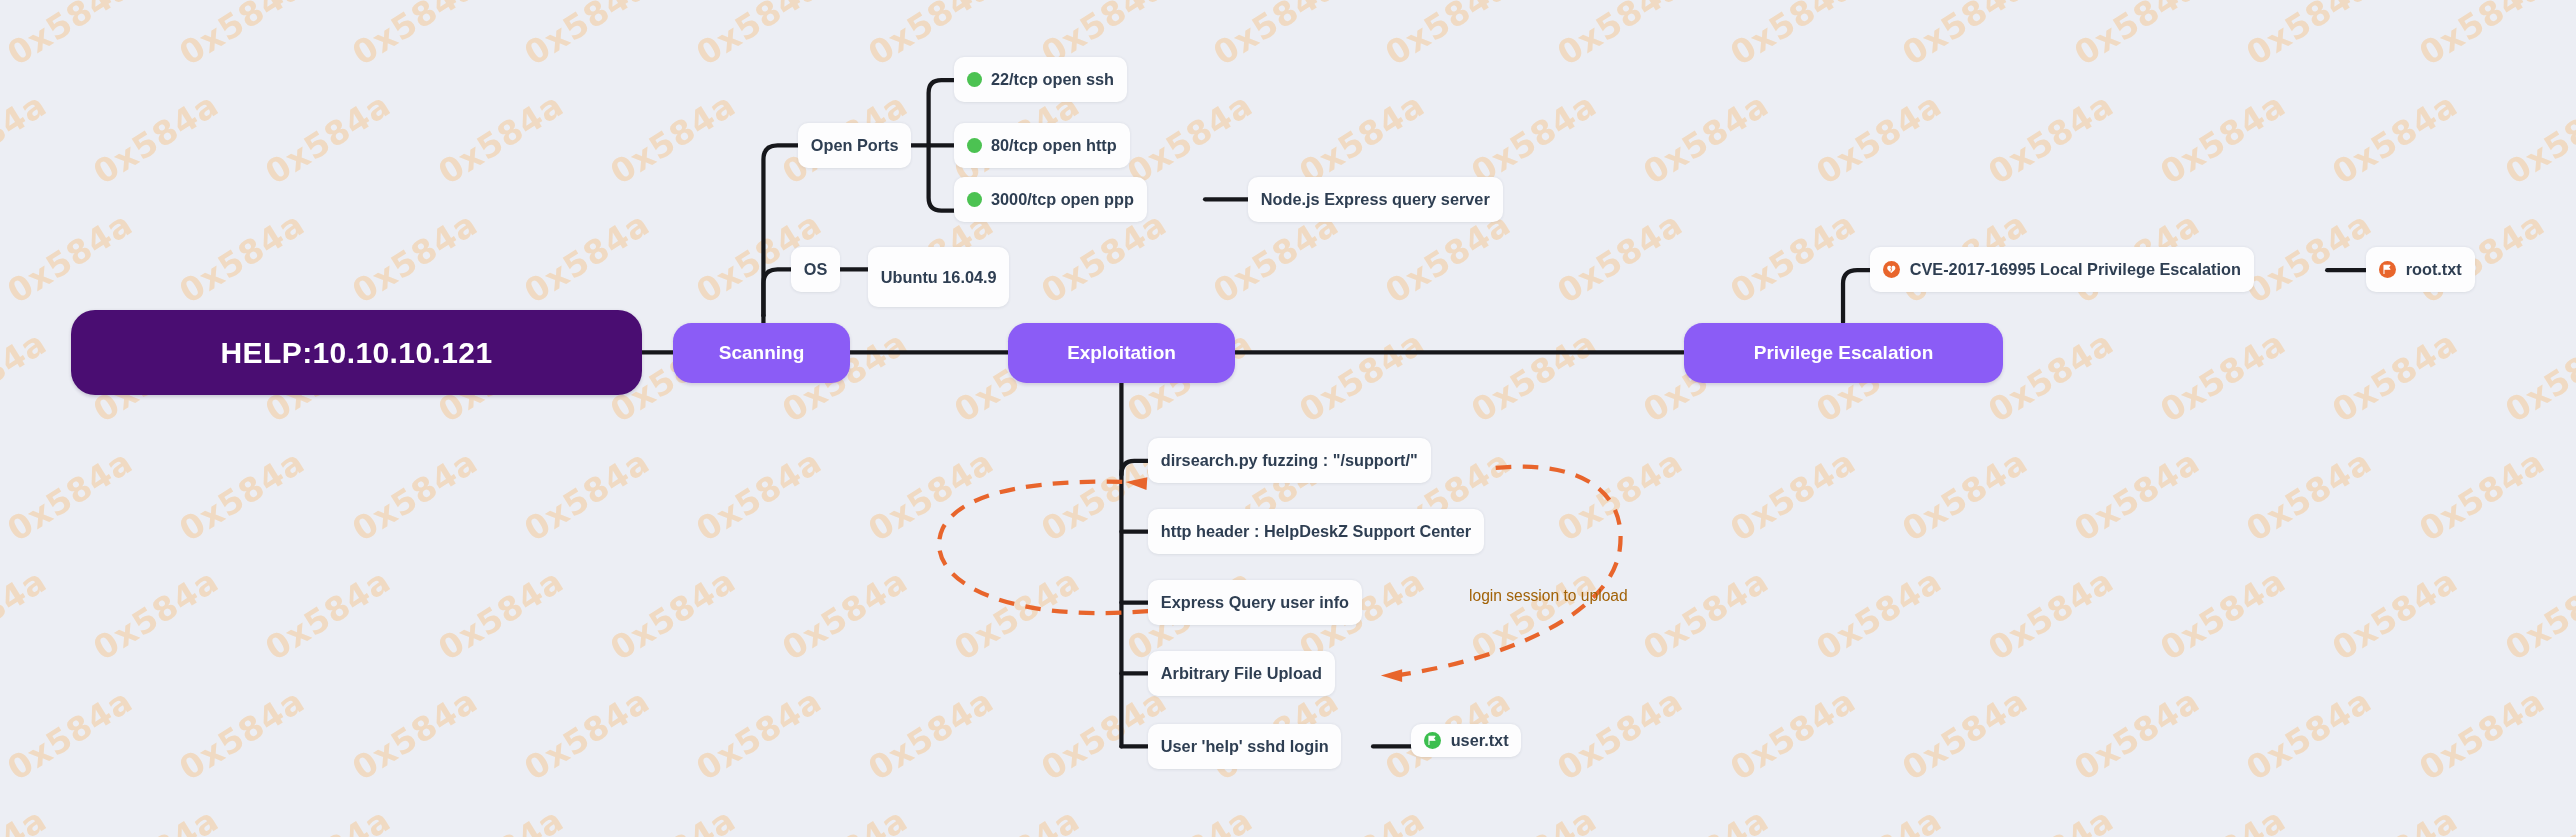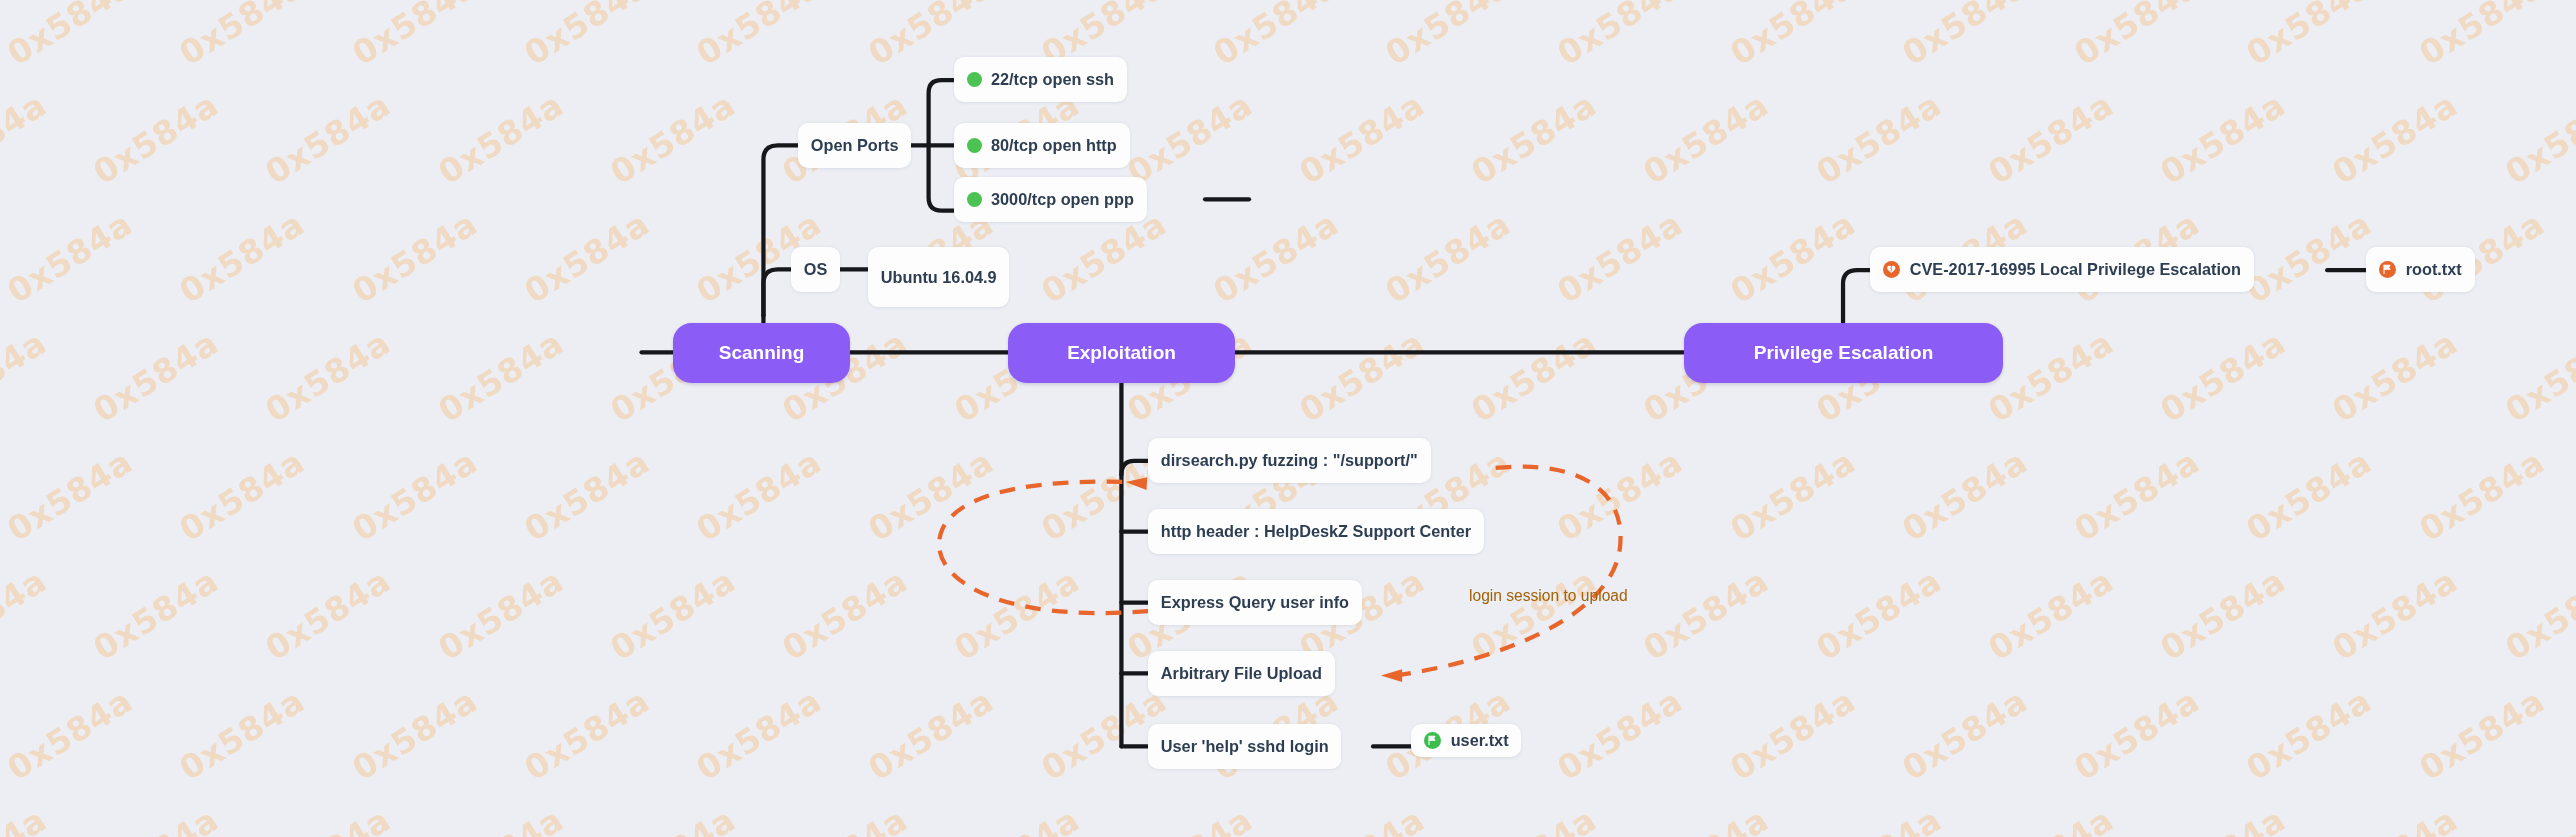--- a/index.html
+++ b/index.html
@@ -265,20 +265,23 @@
   <g fill="none" stroke="#E8652C" stroke-width="6" stroke-dasharray="22 16" stroke-linecap="butt">
     <path d="M1620 862 C 1400 880, 1300 810, 1330 745 C 1360 688, 1480 676, 1600 680"></path>
     <path d="M2110 660 C 2240 648, 2295 700, 2285 775 C 2272 868, 2120 930, 1975 952"></path>
   </g>
   <polygon points="1618,672 1588,681 1618,690" fill="#E8652C" transform="rotate(4 1603 681)" stroke="none"></polygon>
   <polygon points="1978,944 1948,953 1978,962" fill="#E8652C" stroke="none"></polygon>
 </svg>
 
 <div id="nodes">
 
+  <div class="node root" style="left:71px; top:310px; width:571px; height:85px;">
+    <span>HELP:10.10.10.121</span>
+  </div>
 
   <div class="node branch" style="left:673px; top:323px; width:177px; height:60px;">
     <span>Scanning</span>
   </div>
 
   <div class="node branch" style="left:1008px; top:323px; width:227px; height:60px;">
     <span>Exploitation</span>
   </div>
 
   <div class="node branch" style="left:1684px; top:323px; width:319px; height:60px;">
@@ -297,20 +300,23 @@
   <div class="node card" style="left:954px; top:123px; height:45px;">
     <span class="dot"></span>
     <span>80/tcp   open  http</span>
   </div>
 
   <div class="node card" style="left:954px; top:177px; height:45px;">
     <span class="dot"></span>
     <span>3000/tcp  open  ppp</span>
   </div>
 
+  <div class="node card" style="left:1248px; top:177px; height:45px;">
+    <span>Node.js Express query server</span>
+  </div>
 
   <div class="node card" style="left:791px; top:247px; height:45px;">
     <span>OS</span>
   </div>
 
   <div class="node card" style="left:868px; top:247px; height:60px;">
     <span>Ubuntu 16.04.9</span>
   </div>
 
   <div class="node card" style="left:1148px; top:438px; height:45px;">

